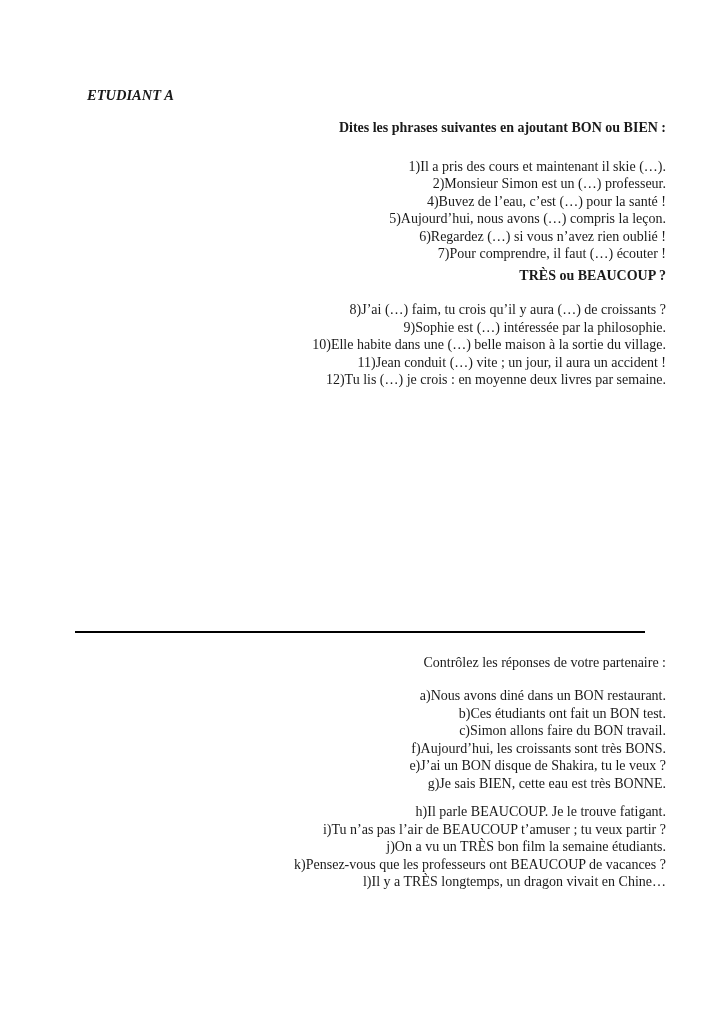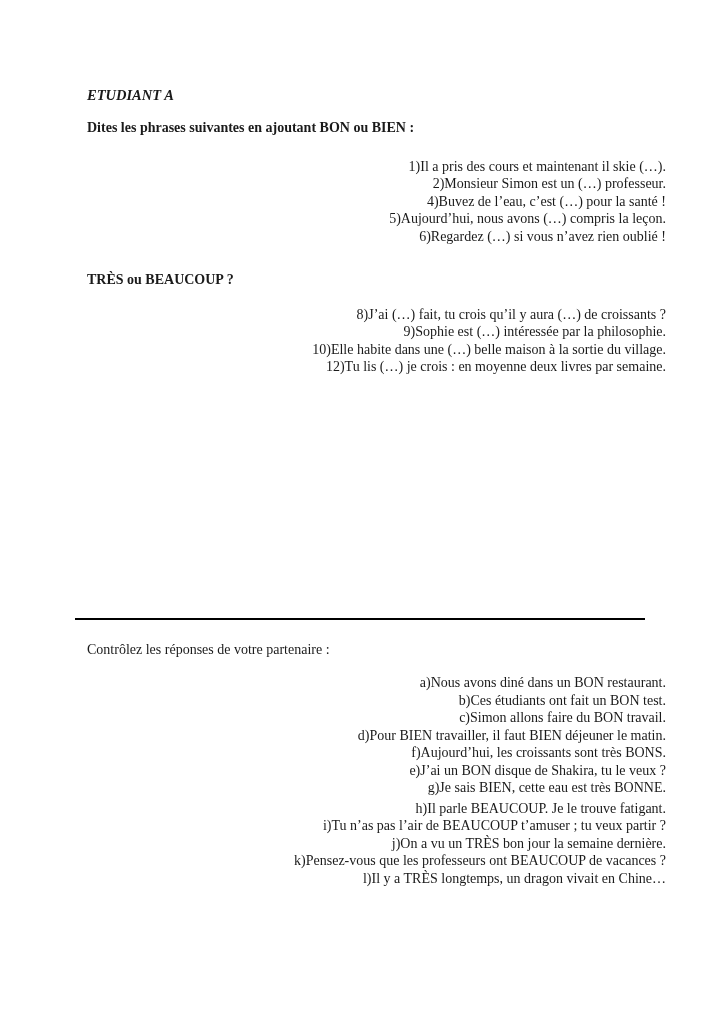--- a/index.html
+++ b/index.html
@@ -23,36 +23,37 @@
     margin: 0;
     font-size: 14.5px;
     font-weight: bold;
     font-style: italic;
     line-height: 18px;
   }
   .instr {
     margin: 15px 0 0 0;
     font-weight: bold;
     line-height: 17.5px;
+    text-align: right;
   }
   .instr.second {
-    margin-top: 26px;
+    margin-top: 4px;
   }
   .instr.check {
     margin-top: 21px;
     font-weight: normal;
   }
   .list {
     margin: 0 0 0 20px;
     padding: 0;
   }
   .list.first   { margin-top: 21px; }
   .list.second  { margin-top: 17px; }
   .list.third   { margin-top: 16px; margin-left: 48px; }
-  .list.fourth  { margin-top: 3px; }
+  .list.fourth  { margin-top: 11px; }
   .item {
     line-height: 17.5px;
     white-space: nowrap;
     text-align: right;
   }
   .marker {
     display: inline-block;
     width: 23px;
   }
   .divider {
@@ -70,46 +71,47 @@
   <p class="doc-title">ETUDIANT A</p>
 
   <p class="instr">Dites les phrases suivantes en ajoutant BON ou BIEN :</p>
 
   <div class="list first">
     <div class="item"><span class="marker">1)</span><span>Il a pris des cours et maintenant il skie (…).</span></div>
     <div class="item"><span class="marker">2)</span><span>Monsieur Simon est un (…) professeur.</span></div>
     <div class="item"><span class="marker">4)</span><span>Buvez de l’eau, c’est (…) pour la santé !</span></div>
     <div class="item"><span class="marker">5)</span><span>Aujourd’hui, nous avons (…) compris la leçon.</span></div>
     <div class="item"><span class="marker">6)</span><span>Regardez (…) si vous n’avez rien oublié !</span></div>
+    <div class="item"><span class="marker">7)</span><span>Pour comprendre, il faut (…) écouter !</span></div>
   </div>
 
   <p class="instr second">TRÈS ou BEAUCOUP ?</p>
 
   <div class="list second">
-    <div class="item"><span class="marker">8)</span><span>J’ai (…) fait, tu crois qu’il y aura (…) de croissants ?</span></div>
+    <div class="item"><span class="marker">8)</span><span>J’ai (…) faim, tu crois qu’il y aura (…) de croissants ?</span></div>
     <div class="item"><span class="marker">9)</span><span>Sophie est (…) intéressée par la philosophie.</span></div>
     <div class="item"><span class="marker">10)</span><span>Elle habite dans une (…) belle maison à la sortie du village.</span></div>
+    <div class="item"><span class="marker">11)</span><span>Jean conduit (…) vite ; un jour, il aura un accident !</span></div>
     <div class="item"><span class="marker">12)</span><span>Tu lis (…) je crois : en moyenne deux livres par semaine.</span></div>
   </div>
 
   <hr class="divider">
 
   <p class="instr check">Contrôlez les réponses de votre partenaire :</p>
 
   <div class="list third">
     <div class="item"><span class="marker">a)</span><span>Nous avons diné dans un BON restaurant.</span></div>
     <div class="item"><span class="marker">b)</span><span>Ces étudiants ont fait un BON test.</span></div>
     <div class="item"><span class="marker">c)</span><span>Simon allons faire du BON travail.</span></div>
-    <div class="item"><span class="marker">d)</span><span>Pour BIEN travailler, il faut BIEN déjeuner le matin.</span></div>
     <div class="item"><span class="marker">f)</span><span>Aujourd’hui, les croissants sont très BONS.</span></div>
     <div class="item"><span class="marker">e)</span><span>J’ai un BON disque de Shakira, tu le veux ?</span></div>
     <div class="item"><span class="marker">g)</span><span>Je sais BIEN, cette eau est très BONNE.</span></div>
   </div>
 
   <div class="list fourth">
     <div class="item"><span class="marker">h)</span><span>Il parle BEAUCOUP. Je le trouve fatigant.</span></div>
     <div class="item"><span class="marker">i)</span><span>Tu n’as pas l’air de BEAUCOUP t’amuser ; tu veux partir ?</span></div>
-    <div class="item"><span class="marker">j)</span><span>On a vu un TRÈS bon jour la semaine dernière.</span></div>
+    <div class="item"><span class="marker">j)</span><span>On a vu un TRÈS bon film la semaine étudiants.</span></div>
     <div class="item"><span class="marker">k)</span><span>Pensez-vous que les professeurs ont BEAUCOUP de vacances ?</span></div>
     <div class="item"><span class="marker">l)</span><span>Il y a TRÈS longtemps, un dragon vivait en Chine…</span></div>
   </div>
 
 </div>
 
 </body></html>

